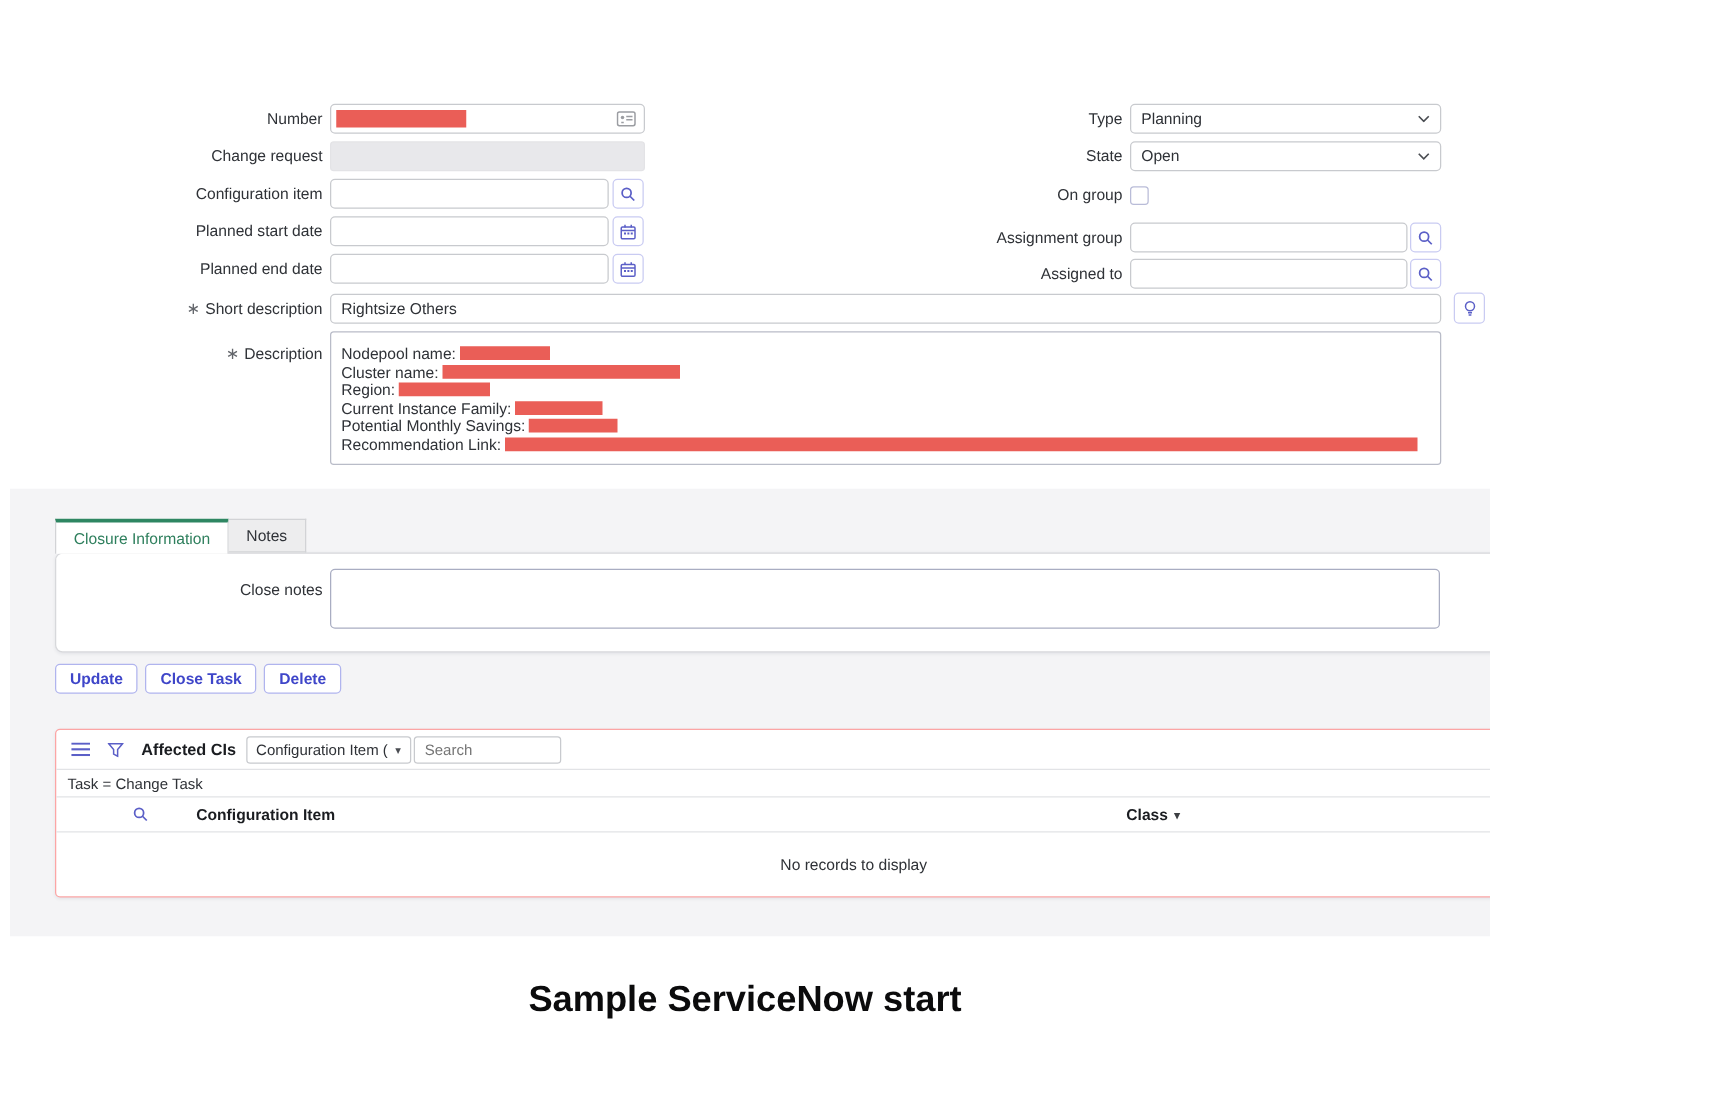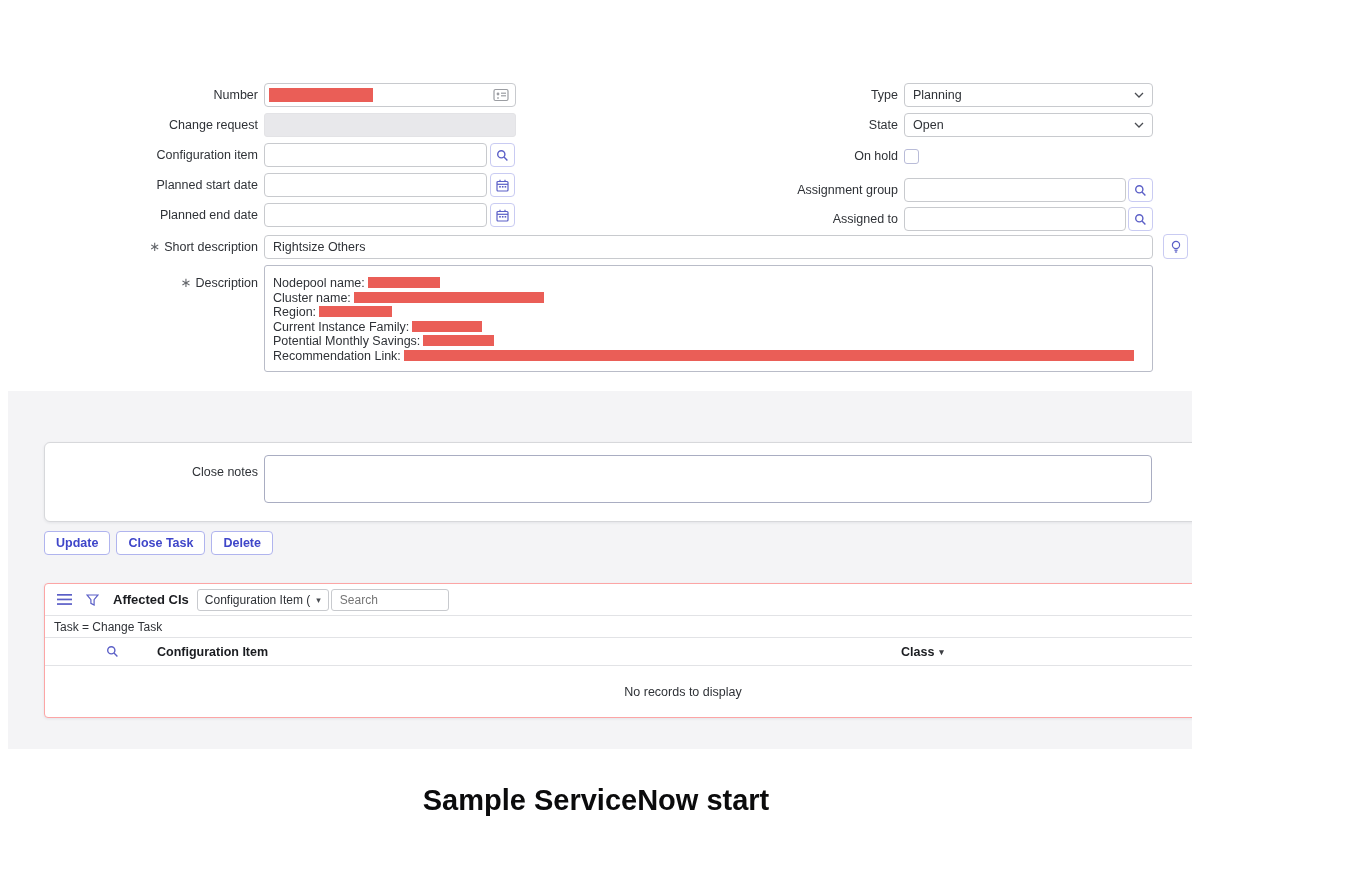--- a/index.html
+++ b/index.html
@@ -197,21 +197,21 @@
   <div class="lbl right-lbl" style="top:113px"><span>State</span></div>
   <div class="selectbox" style="left:904px; top:113px; width:249px;">
     <span>Open</span>
     <span>
         <svg width="10" height="6" viewBox="0 0 10 6">
           <polyline points="1,1 5,5 9,1" fill="none" stroke="#4a4d52" stroke-width="1.3"></polyline>
         </svg>
       </span>
   </div>
 
-  <div class="lbl right-lbl" style="top:144px"><span>On hold</span></div>
+  <div class="lbl right-lbl" style="top:144px"><span>On group</span></div>
   <div class="checkbox" style="left:904px; top:149px;"></div>
 
   <div class="lbl right-lbl" style="top:178px"><span>Assignment group</span></div>
   <input class="inputbox" style="left: 904px; top: 178px; width: 222px;">
   <div class="iconbtn" style="left:1128px; top:178px;">
     <span>
         <svg width="13" height="13" viewBox="0 0 13 13">
           <circle cx="5.3" cy="5.3" r="3.6" fill="none" stroke="#5b5fc7" stroke-width="1.4"></circle>
           <line x1="8" y1="8" x2="11.4" y2="11.4" stroke="#5b5fc7" stroke-width="1.4"></line>
         </svg>
@@ -222,20 +222,28 @@
   <input class="inputbox" style="left: 904px; top: 207px; width: 222px;">
   <div class="iconbtn" style="left:1128px; top:207px;">
     <span>
         <svg width="13" height="13" viewBox="0 0 13 13">
           <circle cx="5.3" cy="5.3" r="3.6" fill="none" stroke="#5b5fc7" stroke-width="1.4"></circle>
           <line x1="8" y1="8" x2="11.4" y2="11.4" stroke="#5b5fc7" stroke-width="1.4"></line>
         </svg>
       </span>
   </div>
 
+  <div class="tabs">
+    <div class="tab active">
+        <span>Closure Information</span>
+      </div>
+    <div class="tab inactive">
+        <span>Notes</span>
+      </div>
+  </div>
   <div class="tab-panel"></div>
   <div class="lbl left-lbl close-notes-lbl"><span>Close notes</span></div>
   <textarea class="close-notes" style=""></textarea>
 
   <div class="actions">
     <button class="btn-secondary">Update</button>
     <button class="btn-secondary">Close Task</button>
     <button class="btn-secondary">Delete</button>
   </div>
 

